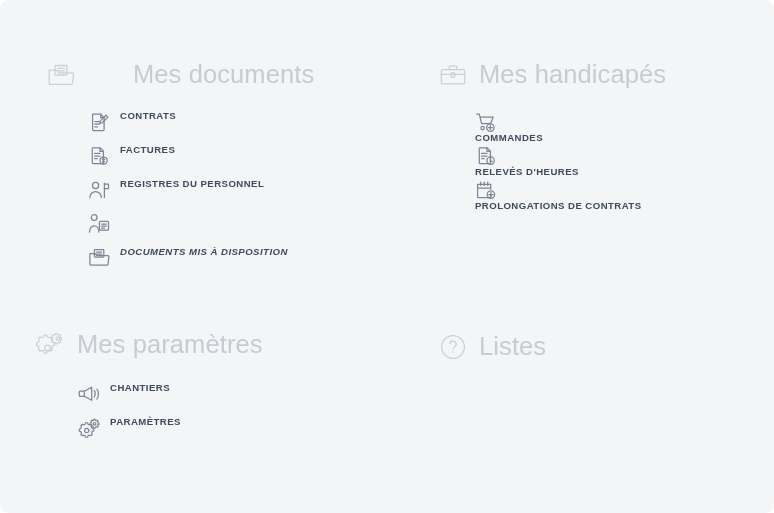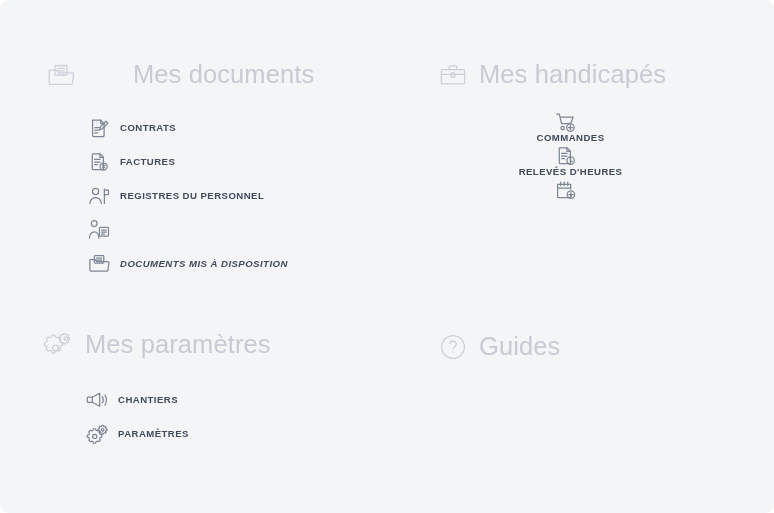--- a/index.html
+++ b/index.html
@@ -28,21 +28,21 @@
     position: absolute;
     left: 0; top: 0;
     width: 774px;
     height: 513px;
   }
   .section {
     position: absolute;
   }
   .sec-docs      { left: 46px;  top: 58px; }
   .sec-trait     { left: 438px; top: 58px; }
-  .sec-params    { left: 44px;  top: 328px; }
+  .sec-params    { left: 36px;  top: 328px; }
   .sec-guides    { left: 438px; top: 330px; }
 
   .sec-head {
     display: flex;
     align-items: center;
     gap: 11px;
     height: 34px;
   }
   .sec-head-icon {
     width: 30px;
@@ -67,21 +67,20 @@
     list-style: none;
     position: relative;
   }
   .sec-docs .items,
   .sec-trait .items { margin-top: 19px; }
   .sec-params .items { margin-top: 21px; }
   .sec-guides .items { margin-top: 19px; }
 
   .item {
     display: flex;
-    align-items: center;
     height: 34px;
     padding-left: 42px;
     cursor: pointer;
     white-space: nowrap;
   }
   .sec-trait .item,
   .sec-guides .item { padding-left: 37px; flex-direction: column; }
 
   .item-icon {
     width: 22px;
@@ -230,20 +229,21 @@
               <path d="M2.6 5.4h13.1v4.6"></path>
               <path d="M15.7 15.3v2.4a1 1 0 0 1-1 1H3.6a1 1 0 0 1-1-1V5.4"></path>
               <line x1="2.6" y1="9" x2="15.7" y2="9"></line>
               <line x1="5.7" y1="3.2" x2="5.7" y2="6.6"></line>
               <line x1="9.2" y1="3.2" x2="9.2" y2="6.6"></line>
               <line x1="12.7" y1="3.2" x2="12.7" y2="6.6"></line>
               <circle cx="15.9" cy="15.6" r="3.7"></circle>
               <path d="M15.9 13.6v4M13.9 15.6h4"></path>
             </svg>
           </span>
+          <span class="item-label" style="color: rgb(63, 74, 91);">Prolongations de contrats</span>
         </li>
       </ul>
     </div>
 
     <div class="section sec-params">
       <div class="sec-head">
         <span class="sec-head-icon" style="color: rgb(204, 208, 216);">
           <svg viewBox="0 0 30 30" fill="none" stroke="currentColor" stroke-width="1.3" stroke-linecap="round" stroke-linejoin="round">
             <path d="M12.6 13.2h2.9l.5 2.1 1.9.8 1.9-1 2 2-1 1.9.8 1.9 2.1.5v2.9l-2.1.5-.8 1.9 1 1.9-2 2-1.9-1-1.9.8-.5 2.1h-2.9l-.5-2.1-1.9-.8-1.9 1-2-2 1-1.9-.8-1.9-2.1-.5v-2.9l2.1-.5.8-1.9-1-1.9 2-2 1.9 1 1.9-.8z" transform="translate(-3.6 -7.2) scale(0.93)"></path>
             <circle cx="11.6" cy="18.1" r="2.9"></circle>
@@ -281,18 +281,18 @@
 
     <div class="section sec-guides">
       <div class="sec-head">
         <span class="sec-head-icon" style="color: rgb(204, 208, 216);">
           <svg viewBox="0 0 30 30" fill="none" stroke="currentColor" stroke-width="1.3" stroke-linecap="round" stroke-linejoin="round">
             <circle cx="15" cy="15" r="11.4"></circle>
             <path d="M11.8 11.5a3.3 3.3 0 0 1 6.5.8c0 2.2-3.2 2.5-3.2 4.6"></path>
             <line x1="15.1" y1="19.6" x2="15.1" y2="20.3"></line>
           </svg>
         </span>
-        <span class="sec-title" style="color: rgb(199, 203, 211);">Guides</span>
+        <span class="sec-title" style="color: rgb(199, 203, 211);">Listes</span>
       </div>
     </div>
 
   </div>
 </div>
 
 </body></html>

